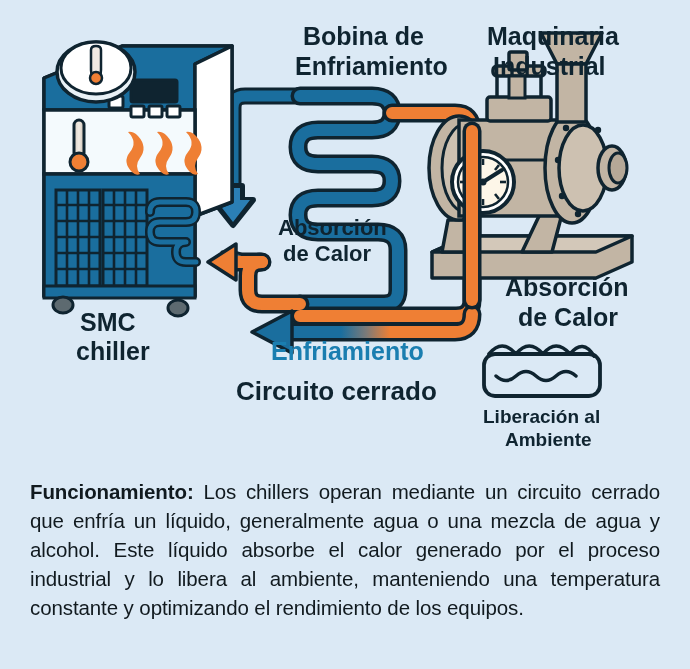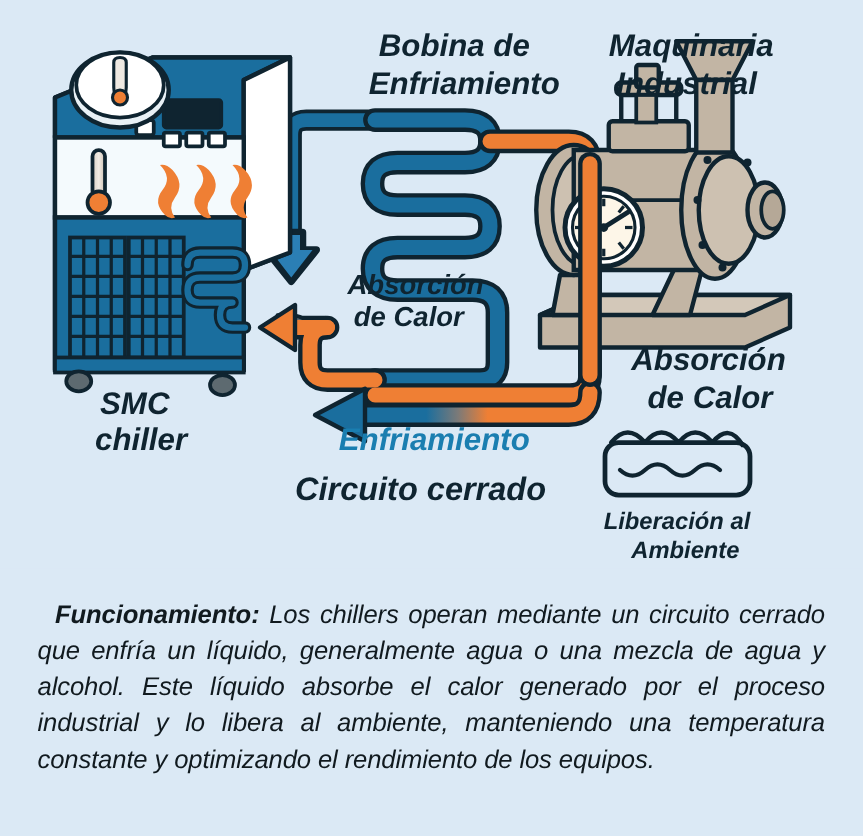--- a/index.html
+++ b/index.html
@@ -11,21 +11,20 @@
     width: 690px;
     height: 669px;
     overflow: hidden;
     font-family: "Liberation Sans", sans-serif;
   }
   #page {
     position: relative;
     width: 690px;
     height: 519px;
     background: #dbe9f5;
-    font-style: italic;
   }
   #diagram-area {
     position: absolute;
     left: 0;
     top: 0;
     width: 690px;
     height: 455px;
   }
   #diagram-svg {
     display: block;
@@ -57,21 +56,20 @@
     font-family: "Liberation Sans", sans-serif;
     font-size: 20.5px;
     line-height: 1.42;
     color: #111a1f;
     text-align: justify;
     text-justify: inter-word;
     letter-spacing: -0.1px;
   }
   #caption-paragraph .lead {
     font-weight: bold;
-    margin-left: 14px;
   }
 </style>
 </head>
 <body>
 
 <div id="page">
 
   <div id="diagram-area">
     <svg id="diagram-svg" viewBox="0 0 690 455" xmlns="http://www.w3.org/2000/svg">
       <defs>

